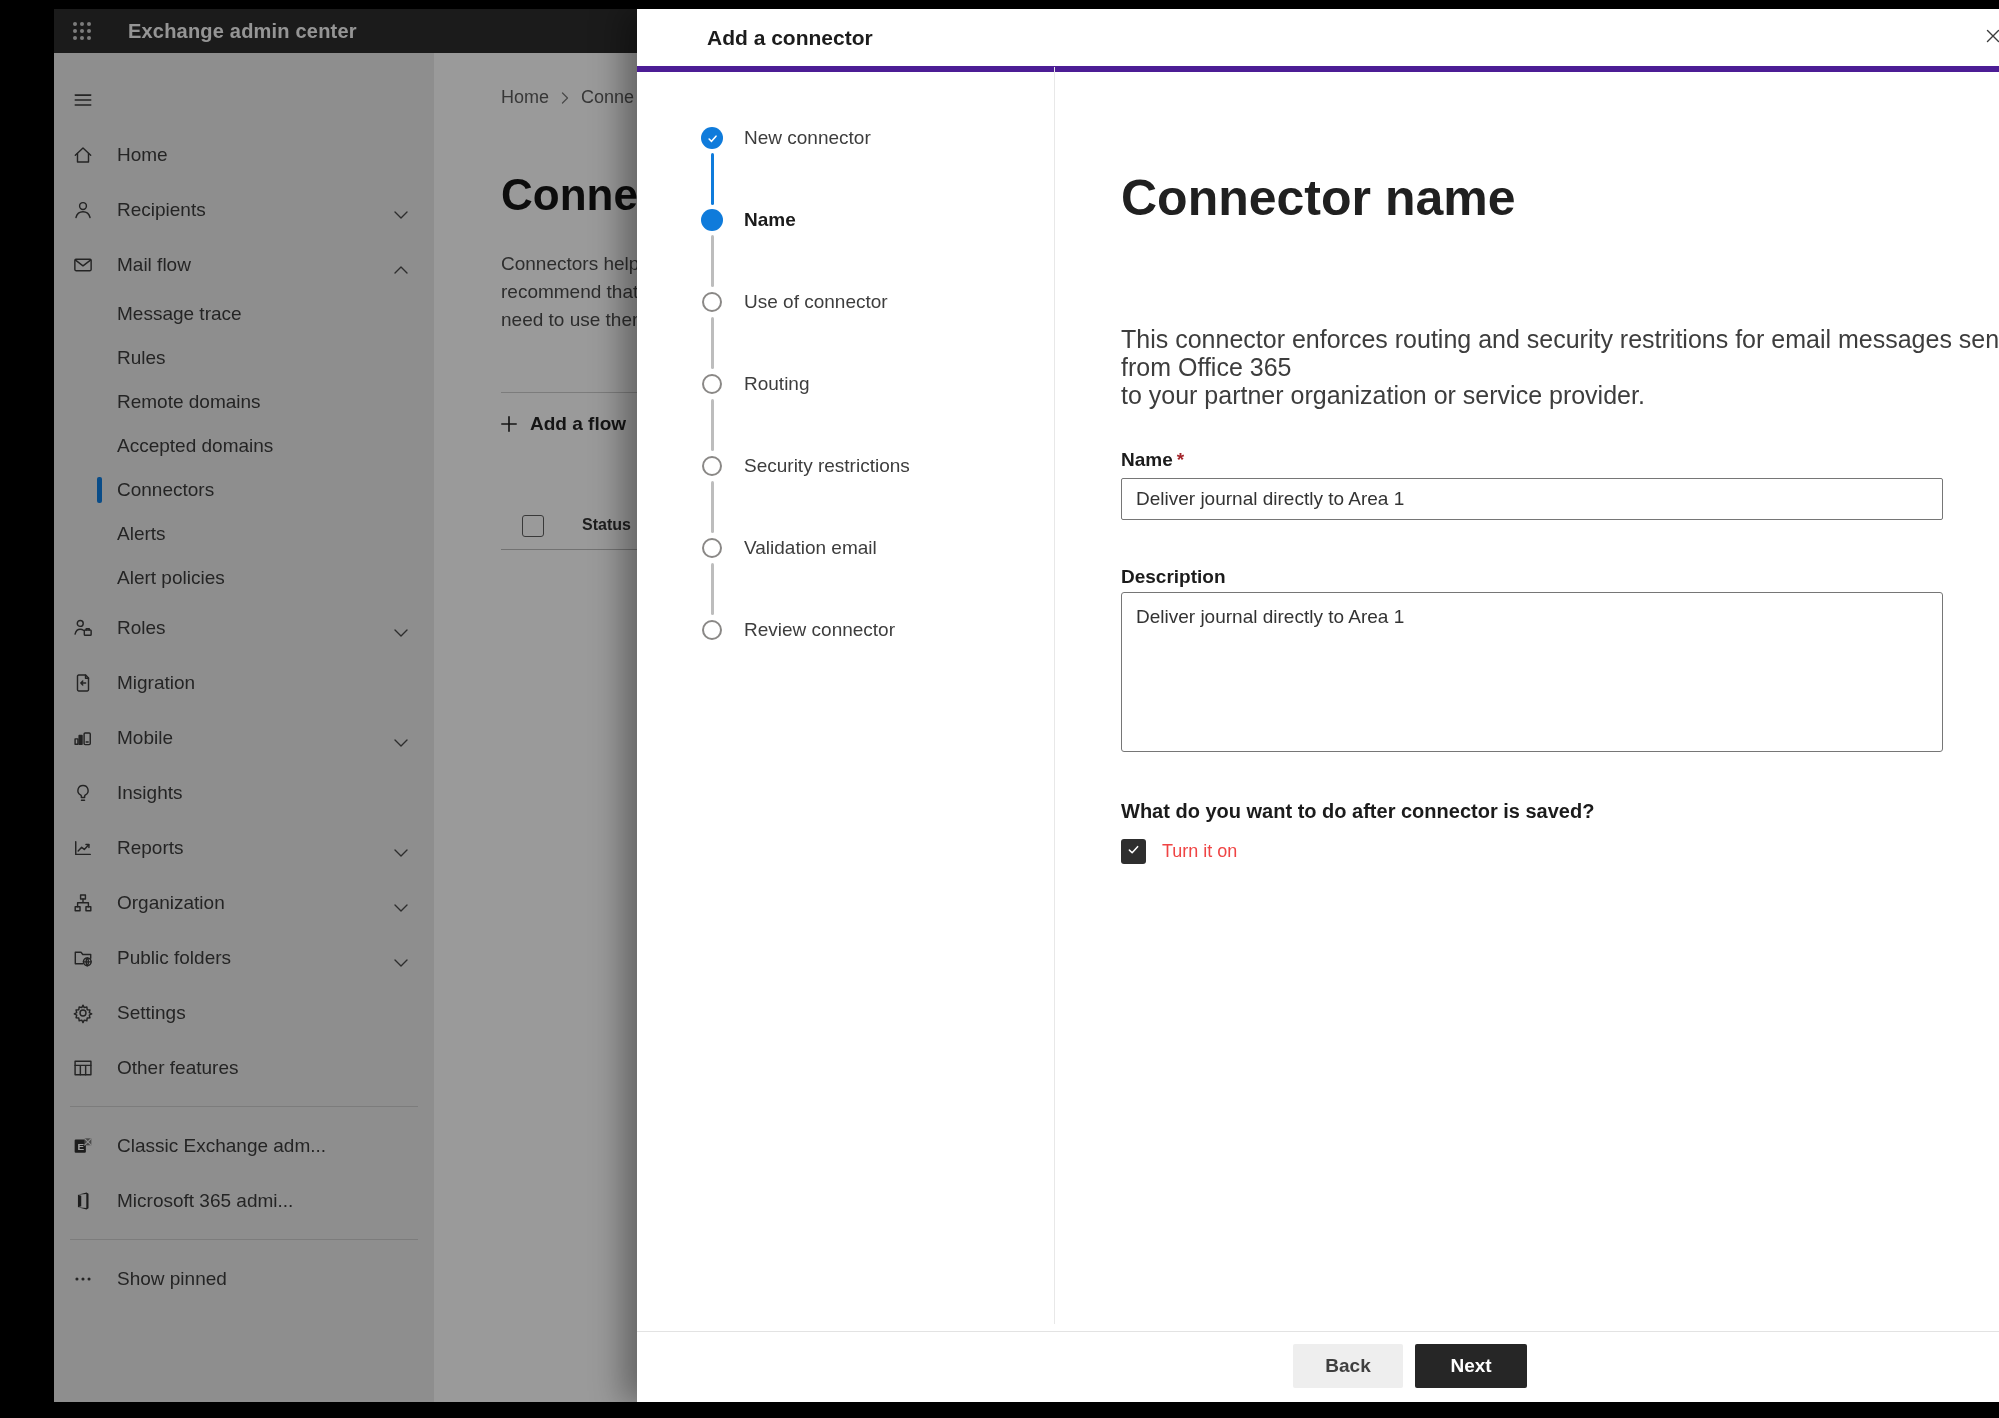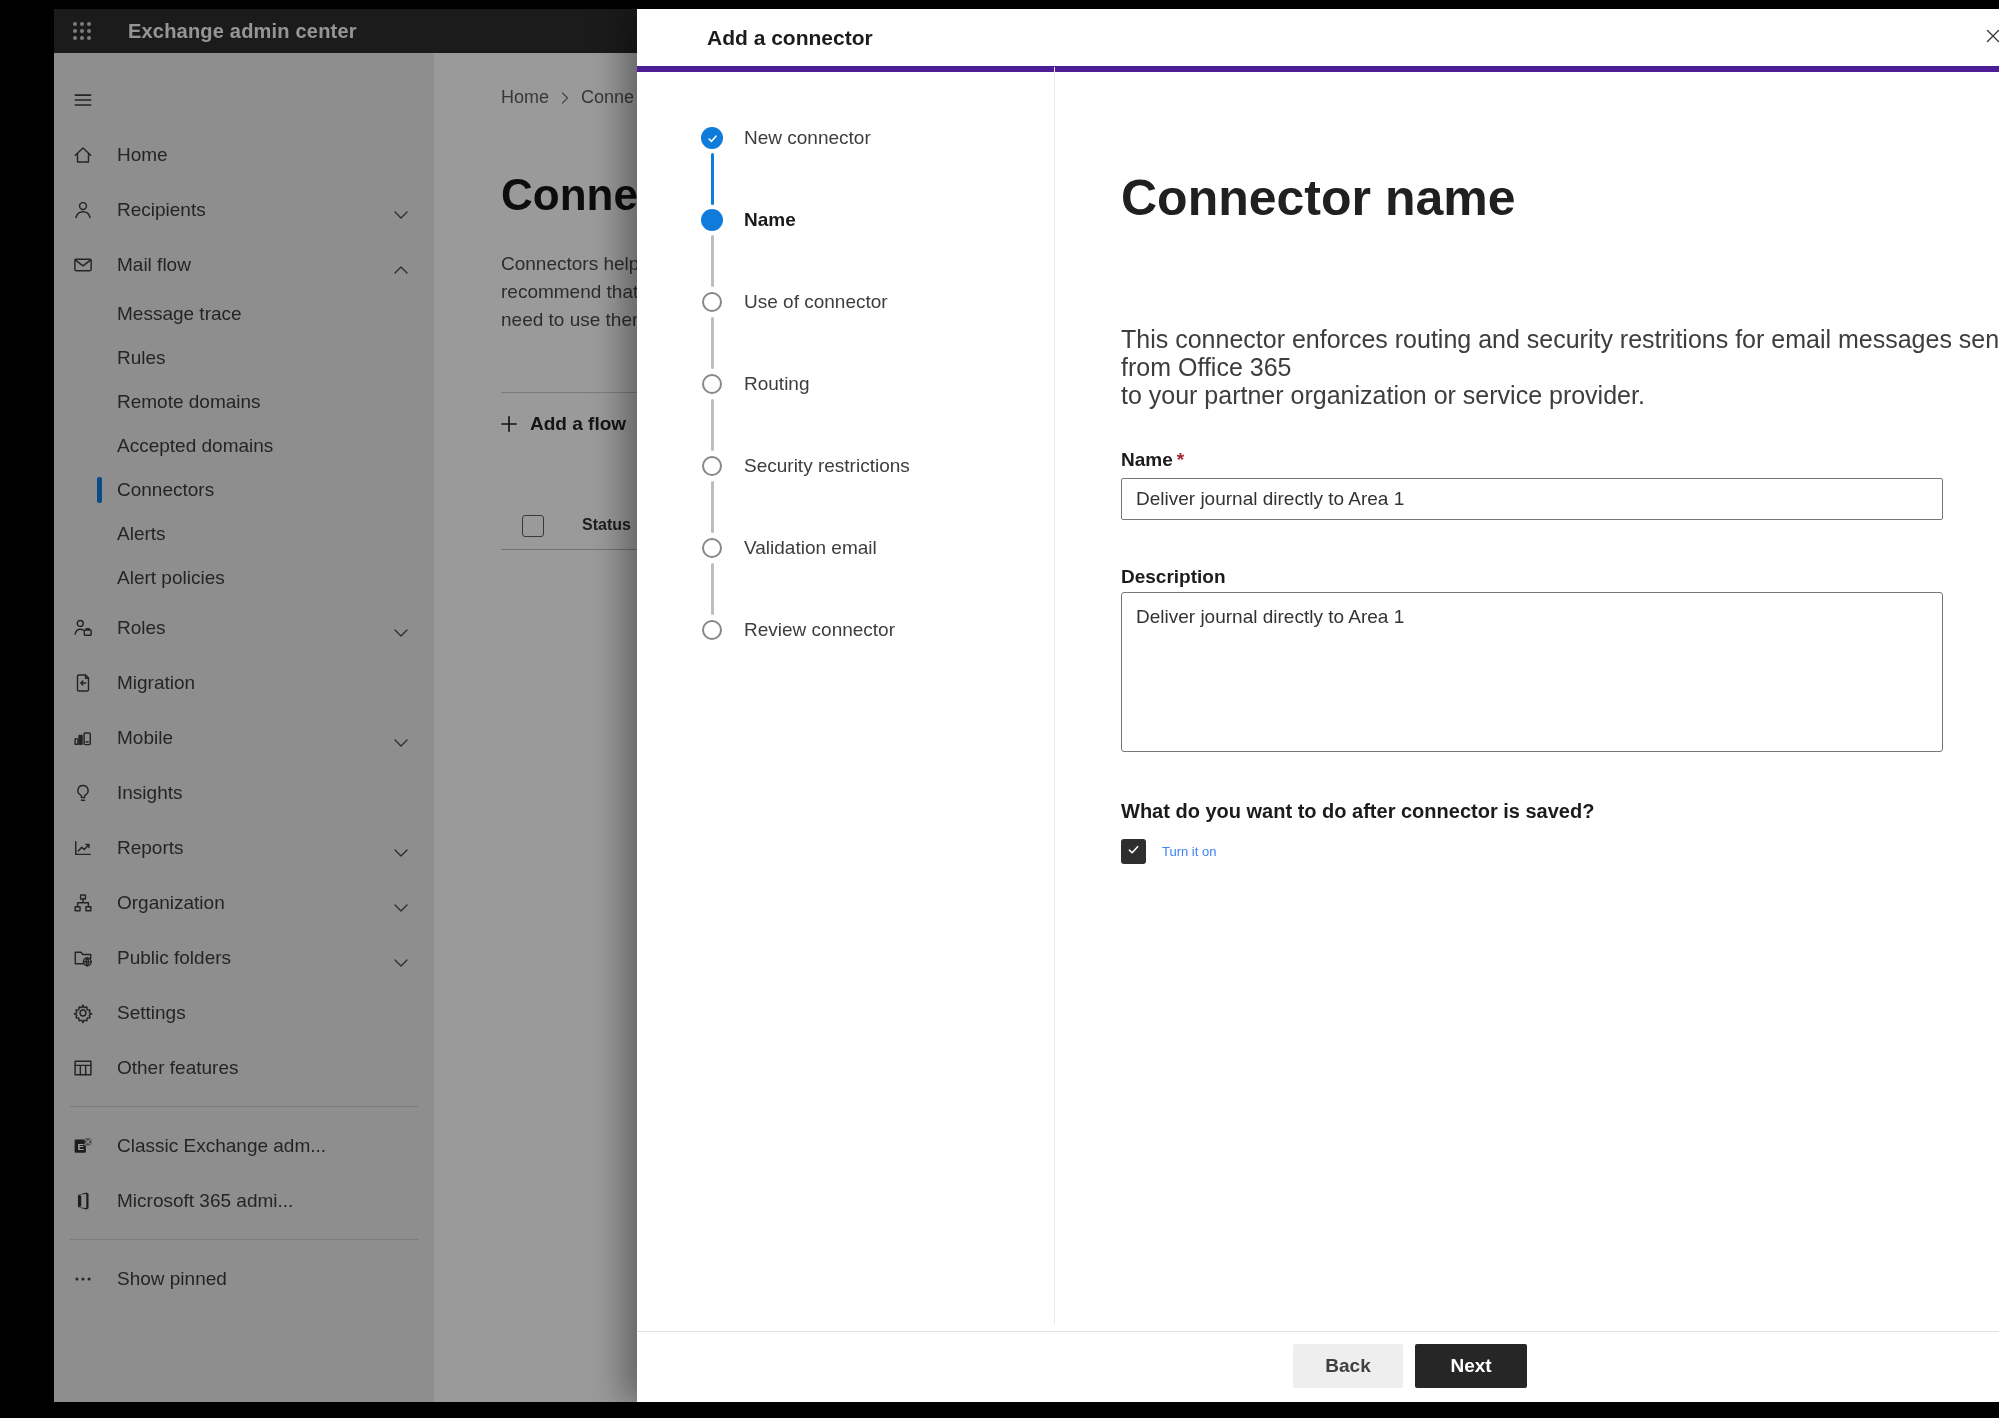--- a/index.html
+++ b/index.html
@@ -64,21 +64,21 @@
   .field-label .req{color:#a4262c;font-weight:700;margin-left:4px;}
   .field-label.desc{margin-top:45px;}
   .text-input{display:block;margin-top:6px;width:822px;height:42px;box-sizing:border-box;border:1px solid #767676;border-radius:2px;
               padding:0 14px;font-size:19px;color:#333;font-family:inherit;background:#fff;outline:none;}
   .text-area{display:block;margin-top:3px;width:822px;height:160px;box-sizing:border-box;border:1px solid #767676;border-radius:3px;
              padding:11px 14px;font-size:19px;color:#333;font-family:inherit;background:#fff;outline:none;resize:none;line-height:26px;}
   .question{margin-top:46px;font-size:20px;line-height:26px;font-weight:700;color:#1b1b1b;}
   .turnon-row{margin-top:15px;display:flex;align-items:center;gap:16px;}
   .turnon-box{width:25px;height:25px;border-radius:3px;background:#2e2e2e;display:flex;align-items:center;justify-content:center;cursor:pointer;}
   .turnon-box svg{width:15px;height:15px;}
-  .turnon-label{font-size:13px;color:#3b82f6;}
+  .turnon-label{font-size:18px;color:#ef4444;}
 
   .panel-footer{position:absolute;left:0;right:0;bottom:0;height:70px;border-top:1px solid #e3e3e3;background:#fff;}
   .btn{position:absolute;top:12px;height:44px;border:none;border-radius:2px;font-size:19px;font-weight:600;font-family:inherit;cursor:pointer;}
   .btn-back{left:656px;width:110px;background:#eeeeee;color:#3f3f3f;}
   .btn-next{left:778px;width:112px;background:#262626;color:#ffffff;}
 
   svg.stroked{fill:none;stroke:#3a3a3a;stroke-width:1.3;stroke-linecap:round;stroke-linejoin:round;}
 </style>
 </head>
 <body>

